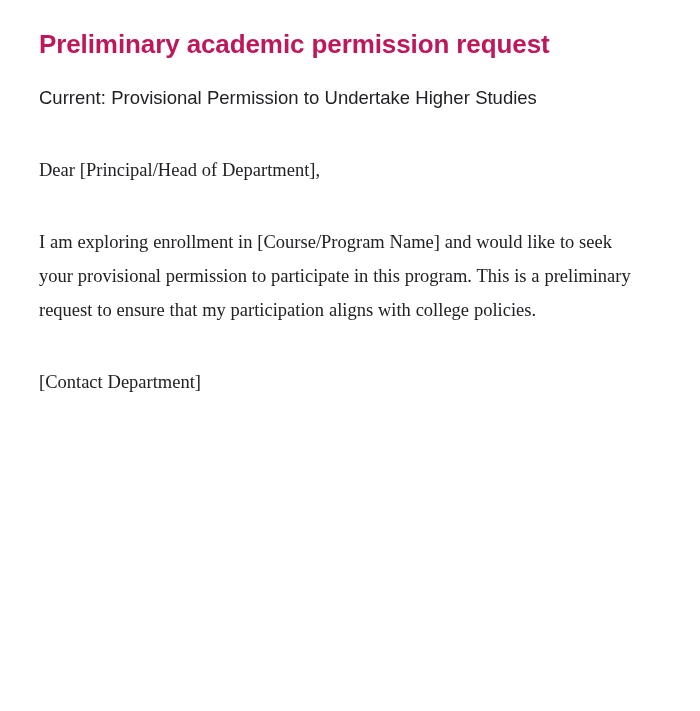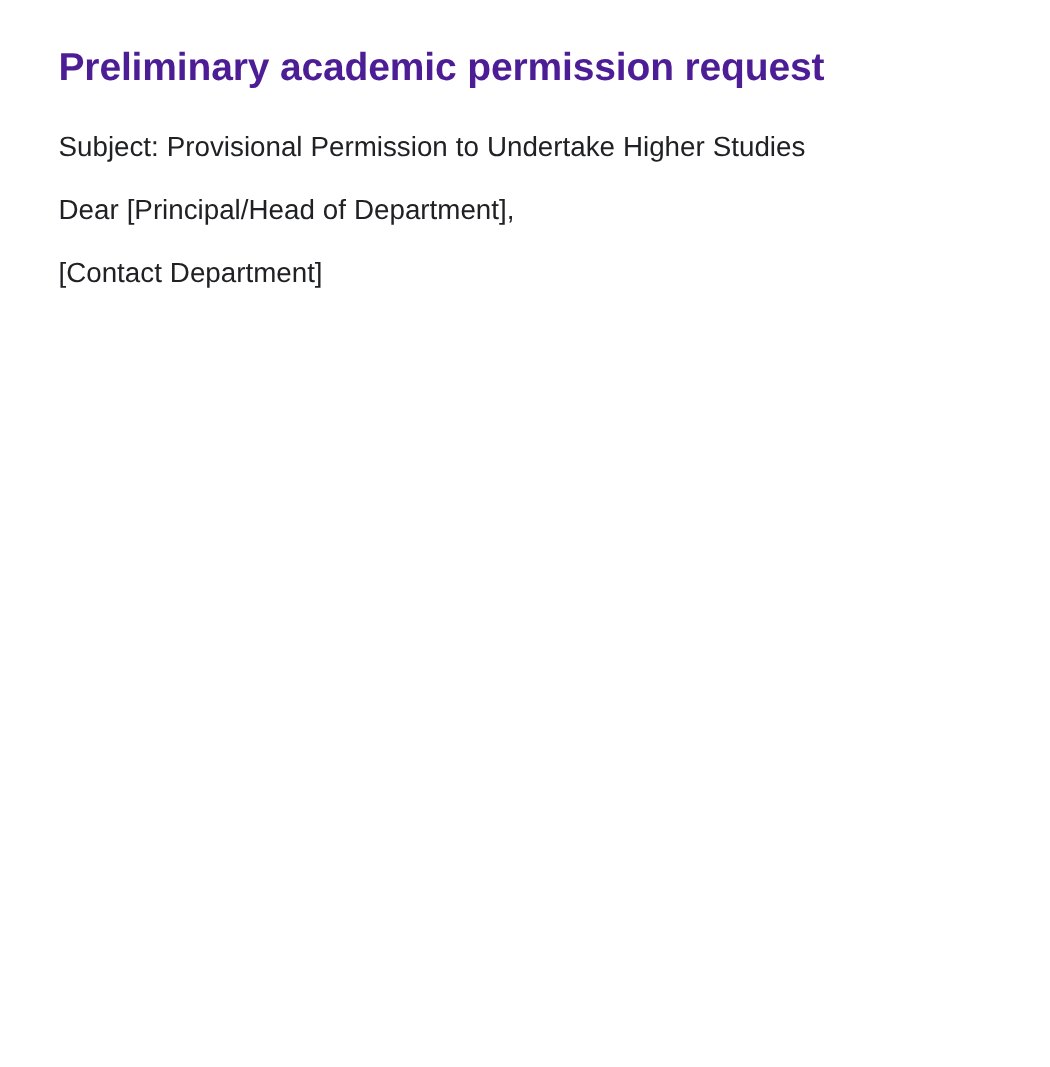--- a/index.html
+++ b/index.html
@@ -21,21 +21,21 @@
     height: 711px;
     background: #ffffff;
     padding: 28px 39px 0 39px;
   }
 
   .doc-title {
     margin: 0;
     font-size: 26px;
     line-height: 32px;
     font-weight: bold;
-    color: #4c1d95;
+    color: #be185d;
     letter-spacing: -0.1px;
     white-space: nowrap;
   }
 
   .body-block {
     margin: 0;
     padding: 0;
     list-style: none;
   }
 
@@ -47,36 +47,38 @@
     color: #202124;
     max-width: 598px;
     word-spacing: 0.2px;
   }
 
   .para.first {
     margin-top: 21px;
   }
 
   .para + .para {
-    margin-top: 8px;
+    margin-top: 38px;
+    font-family: Liberation Serif, serif;
   }
 </style>
 </head>
 <body>
 
 <div class="page">
 
   <h1 class="doc-title">Preliminary academic permission request</h1>
 
   <div class="body-block">
 
-    <p class="para first">Subject: Provisional Permission to Undertake Higher Studies</p>
+    <p class="para first">Current: Provisional Permission to Undertake Higher Studies</p>
 
     <p class="para">Dear [Principal/Head of Department],</p>
 
+    <p class="para">I am exploring enrollment in [Course/Program Name] and would like to seek your provisional permission to participate in this program. This is a preliminary request to ensure that my participation aligns with college policies.</p>
 
 
 
 
 
     <p class="para">[Contact Department]</p>
 
   </div>
 </div>
 

